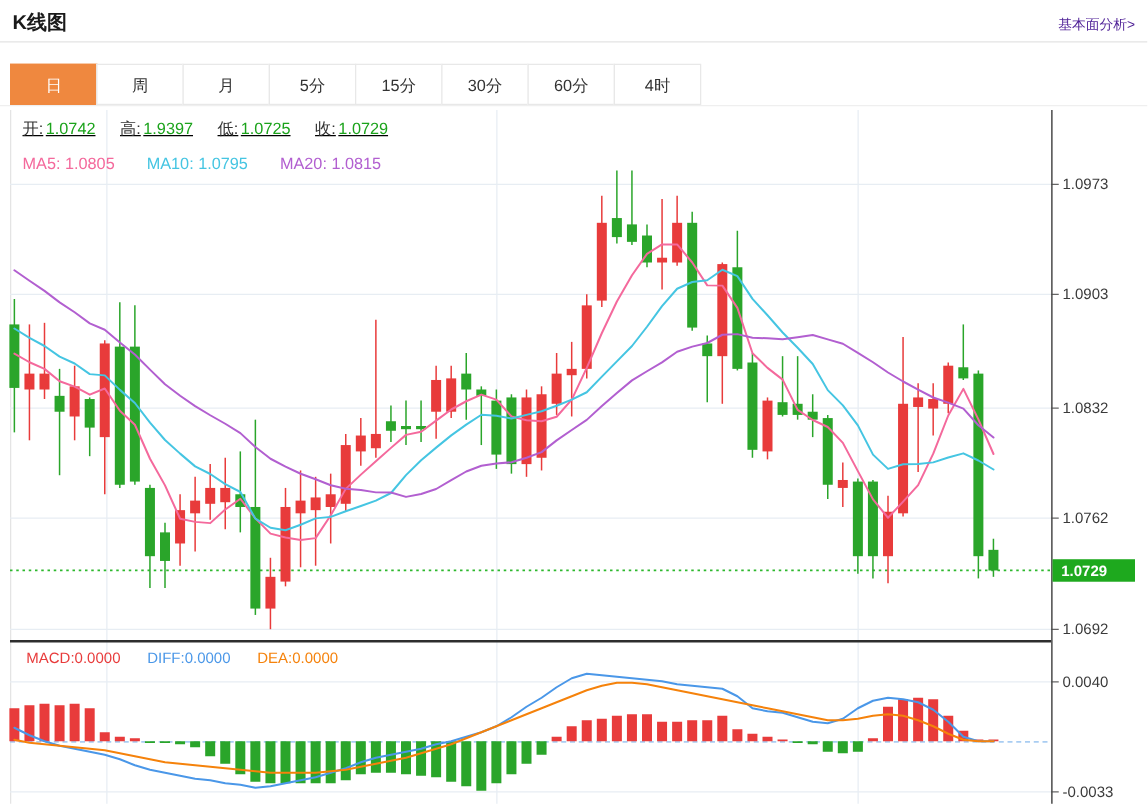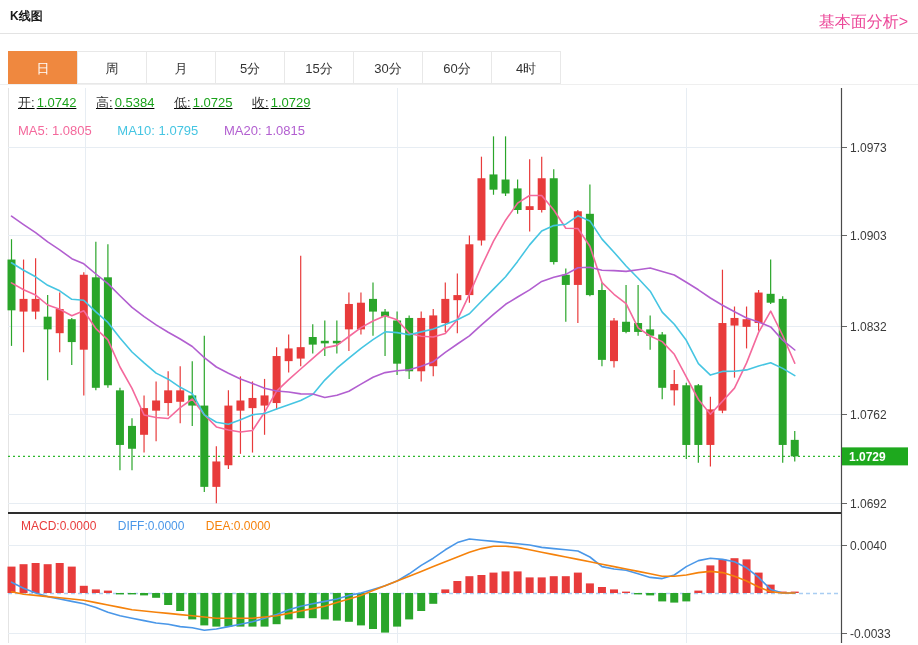--- a/index.html
+++ b/index.html
@@ -1,20 +1,20 @@
 <!DOCTYPE html>
 <html><head>
 <meta charset="utf-8">
 <style>
   html,body{margin:0;padding:0;width:918px;height:645px;background:#fff;overflow:hidden;
     font-family:"Liberation Sans","DejaVu Sans",sans-serif;}
   #stage{position:relative;width:918px;height:645px;background:#fff;}
   
-  .hdr-title{position:absolute;left:10px;top:8px;font-size:12px;font-weight:bold;color:#1a1a1a;}
-  .hdr-link{position:absolute;right:10px;top:12px;font-size:16px;color:#ec4899;text-decoration:none;cursor:pointer;}
+  .hdr-title{position:absolute;left:10px;top:8px;font-size:16px;font-weight:bold;color:#1a1a1a;}
+  .hdr-link{position:absolute;right:10px;top:12px;font-size:11px;color:#4c1d95;text-decoration:none;cursor:pointer;}
   .hdr-divider{position:absolute;left:0;top:33px;width:918px;height:0;border-top:1px solid #e3e3e3;}
   
   .tabbar{position:absolute;left:8px;top:51px;display:flex;z-index:3;}
   .tab{width:70px;height:33px;line-height:33px;text-align:center;font-size:13px;color:#333;
     background:#fff;border:1px solid #e8e8e8;margin-left:-1px;cursor:pointer;box-sizing:border-box;}
   .tab:first-child{margin-left:0;}
   .tab.selected{background:#ef883f;border-color:#ef883f;color:#fff;}
   .tabbar-underline{position:absolute;left:0;top:84px;width:918px;border-top:1px solid #efefef;}
   
   .legend1{position:absolute;left:18px;top:94px;font-size:13px;z-index:2;white-space:nowrap;}
@@ -45,21 +45,21 @@
     <div class="tab">5分</div>
     <div class="tab">15分</div>
     <div class="tab">30分</div>
     <div class="tab">60分</div>
     <div class="tab">4时</div>
   </div>
   <div class="tabbar-underline"></div>
 
   <div class="legend1">
     <span class="item"><span class="lbl">开:</span><span class="val">1.0742</span></span>
-    <span class="item"><span class="lbl">高:</span><span class="val">0.5384</span></span>
+    <span class="item"><span class="lbl">高:</span><span class="val">1.9397</span></span>
     <span class="item"><span class="lbl">低:</span><span class="val">1.0725</span></span>
     <span class="item"><span class="lbl">收:</span><span class="val">1.0729</span></span>
   </div>
 
   <div class="legend2">
     <span class="item ma5"><span>MA5:</span> <span>1.0805</span></span>
     <span class="item ma10"><span>MA10:</span> <span>1.0795</span></span>
     <span class="item ma20"><span>MA20:</span> <span>1.0815</span></span>
   </div>
 

